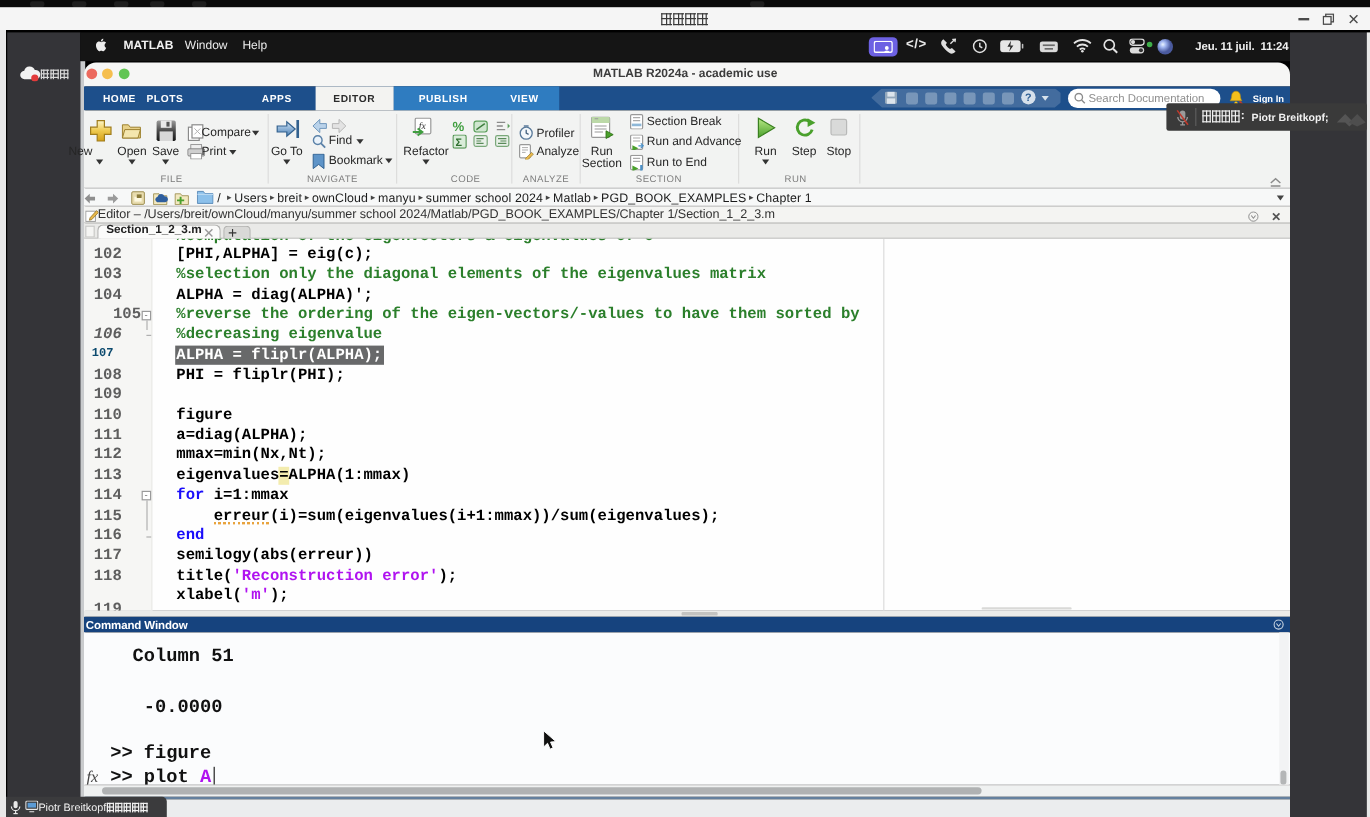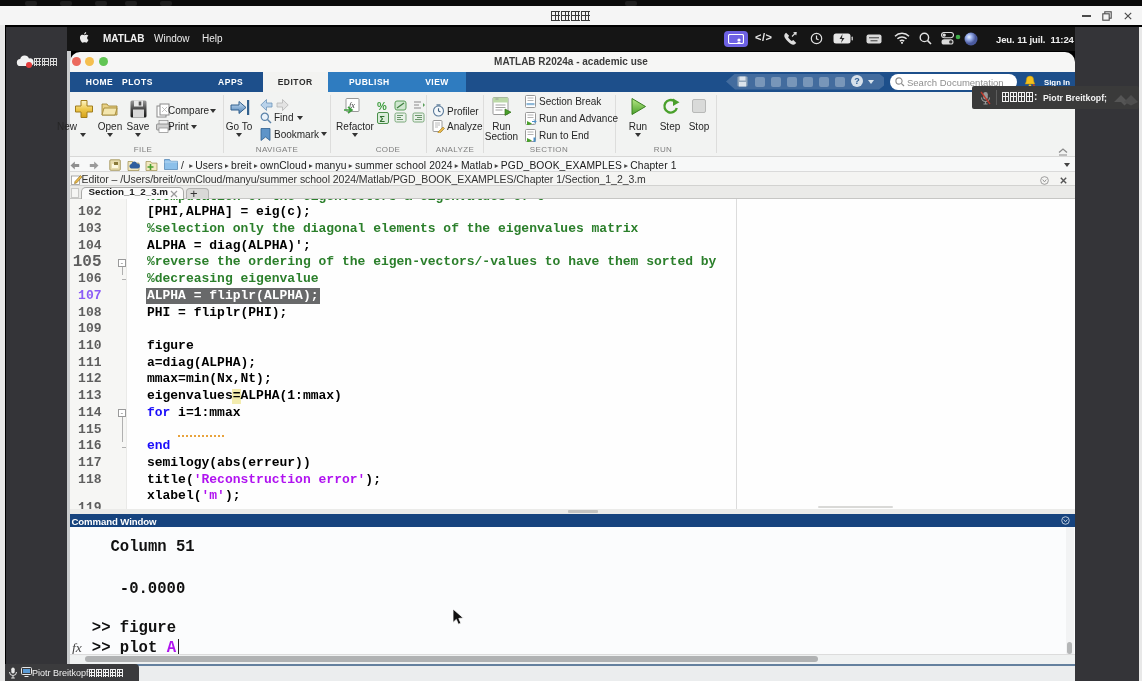--- a/index.html
+++ b/index.html
@@ -384,42 +384,43 @@
 <div class="a" style="left:69.5px;top:198.5px;width:1005px;height:310.5px;background:#fefefe;overflow:hidden;">
 <div class="a" style="left:0;top:0;width:57.5px;height:310.5px;background:#f6f6f4;border-right:1px solid #eaeae8;"></div>
 <div class="a" style="left:666.5px;top:0;width:1px;height:310.5px;background:#dcdcdc;"></div>
 <div class="a mono cm" style="left:77.4px;top:-9.2px;font-size:13px;line-height:16.7px;">%computation of the eigenvectors &amp; eigenvalues of c</div>
 <div class="a mono" style="left:0px;top:5.7px;width:32px;text-align:right;font-size:13px;color:#5e5e5e;line-height:16.7px;">102</div>
 <div class="a mono" style="left:77.4px;top:5.7px;font-size:13px;color:#000;line-height:16.7px;">[PHI,ALPHA] = eig(c);</div>
 <div class="a mono" style="left:0px;top:22.5px;width:32px;text-align:right;font-size:13px;color:#5e5e5e;line-height:16.7px;">103</div>
 <div class="a mono cm" style="left:77.4px;top:22.5px;font-size:13px;line-height:16.7px;">%selection only the diagonal elements of the eigenvalues matrix</div>
 <div class="a mono" style="left:0px;top:39.2px;width:32px;text-align:right;font-size:13px;color:#5e5e5e;line-height:16.7px;">104</div>
 <div class="a mono" style="left:77.4px;top:39.2px;font-size:13px;color:#000;line-height:16.7px;">ALPHA = diag(ALPHA)';</div>
-<div class="a mono" style="left:0px;top:55.9px;width:32px;text-align:right;font-size:16px;color:#5e5e5e;line-height:16.7px;">105</div>
+<div class="a mono" style="left:16px;top:55.9px;width:32px;text-align:right;font-size:13px;color:#5e5e5e;line-height:16.7px;">105</div>
 <div class="a mono cm" style="left:77.4px;top:55.9px;font-size:13px;line-height:16.7px;">%reverse the ordering of the eigen-vectors/-values to have them sorted by</div>
-<div class="a mono" style="left:0px;top:72.6px;width:32px;text-align:right;font-size:13px;color:#5e5e5e;line-height:16.7px;">106</div>
+<div class="a mono" style="left:0px;top:72.6px;width:32px;text-align:right;font-size:13px;color:#5e5e5e;line-height:16.7px;font-style:italic;">106</div>
 <div class="a mono cm" style="left:77.4px;top:72.6px;font-size:13px;line-height:16.7px;">%decreasing eigenvalue</div>
-<div class="a mono" style="left:0px;top:89.3px;width:32px;text-align:right;font-size:13px;color:#8b5cf6;line-height:16.7px;">107</div>
+<div class="a mono" style="left:0px;top:89.3px;width:32px;text-align:center;font-size:10px;color:#0c4a6e;line-height:16.7px;">107</div>
 <div class="a" style="left:76.4px;top:89.3px;width:174px;height:16.7px;background:#68696a;"></div>
 <div class="a mono" style="left:77.4px;top:89.3px;font-size:13px;color:#fff;line-height:16.7px;">ALPHA = fliplr(ALPHA);</div>
 <div class="a mono" style="left:0px;top:106.0px;width:32px;text-align:right;font-size:13px;color:#5e5e5e;line-height:16.7px;">108</div>
 <div class="a mono" style="left:77.4px;top:106.0px;font-size:13px;color:#000;line-height:16.7px;">PHI = fliplr(PHI);</div>
 <div class="a mono" style="left:0px;top:122.7px;width:32px;text-align:right;font-size:13px;color:#5e5e5e;line-height:16.7px;">109</div>
 <div class="a mono" style="left:0px;top:139.4px;width:32px;text-align:right;font-size:13px;color:#5e5e5e;line-height:16.7px;">110</div>
 <div class="a mono" style="left:77.4px;top:139.4px;font-size:13px;color:#000;line-height:16.7px;">figure</div>
 <div class="a mono" style="left:0px;top:156.1px;width:32px;text-align:right;font-size:13px;color:#5e5e5e;line-height:16.7px;">111</div>
 <div class="a mono" style="left:77.4px;top:156.1px;font-size:13px;color:#000;line-height:16.7px;">a=diag(ALPHA);</div>
 <div class="a mono" style="left:0px;top:172.9px;width:32px;text-align:right;font-size:13px;color:#5e5e5e;line-height:16.7px;">112</div>
 <div class="a mono" style="left:77.4px;top:172.9px;font-size:13px;color:#000;line-height:16.7px;">mmax=min(Nx,Nt);</div>
 <div class="a mono" style="left:0px;top:189.6px;width:32px;text-align:right;font-size:13px;color:#5e5e5e;line-height:16.7px;">113</div>
 <div class="a" style="left:162.2px;top:190.6px;width:9px;height:14.5px;background:#f3ecae;"></div>
 <div class="a mono" style="left:77.4px;top:189.6px;font-size:13px;color:#000;line-height:16.7px;">eigenvalues=ALPHA(1:mmax)</div>
 <div class="a mono" style="left:0px;top:206.3px;width:32px;text-align:right;font-size:13px;color:#5e5e5e;line-height:16.7px;">114</div>
 <div class="a mono" style="left:77.4px;top:206.3px;font-size:13px;color:#000;line-height:16.7px;"><span class="kw">for</span> i=1:mmax</div>
 <div class="a mono" style="left:0px;top:223.0px;width:32px;text-align:right;font-size:13px;color:#5e5e5e;line-height:16.7px;">115</div>
+<div class="a mono" style="left:77.4px;top:223.0px;font-size:13px;color:#000;line-height:16.7px;">    erreur(i)=sum(eigenvalues(i+1:mmax))/sum(eigenvalues);</div>
 <div class="a" style="left:108.6px;top:236.6px;width:47px;height:2px;background:repeating-linear-gradient(90deg,#e8a33d 0 2px,transparent 2px 4px);"></div>
 <div class="a mono" style="left:0px;top:239.7px;width:32px;text-align:right;font-size:13px;color:#5e5e5e;line-height:16.7px;">116</div>
 <div class="a mono kw" style="left:77.4px;top:239.7px;font-size:13px;line-height:16.7px;">end</div>
 <div class="a mono" style="left:0px;top:256.4px;width:32px;text-align:right;font-size:13px;color:#5e5e5e;line-height:16.7px;">117</div>
 <div class="a mono" style="left:77.4px;top:256.4px;font-size:13px;color:#000;line-height:16.7px;">semilogy(abs(erreur))</div>
 <div class="a mono" style="left:0px;top:273.1px;width:32px;text-align:right;font-size:13px;color:#5e5e5e;line-height:16.7px;">118</div>
 <div class="a mono" style="left:77.4px;top:273.1px;font-size:13px;color:#000;line-height:16.7px;">title(<span class="st">'Reconstruction error'</span>);</div>
 <div class="a mono" style="left:0px;top:289.8px;width:32px;text-align:right;font-size:13px;color:#5e5e5e;line-height:16.7px;margin-top:12px;">119</div>
 <div class="a mono" style="left:77.4px;top:289.8px;font-size:13px;color:#000;line-height:16.7px;">xlabel(<span class="st">'m'</span>);</div>
 <div class="a" style="left:48px;top:60.0px;width:8.5px;height:8.5px;background:#fff;border:1px solid #9a9a9a;font-size:8px;line-height:6.5px;text-align:center;color:#777;">-</div>

